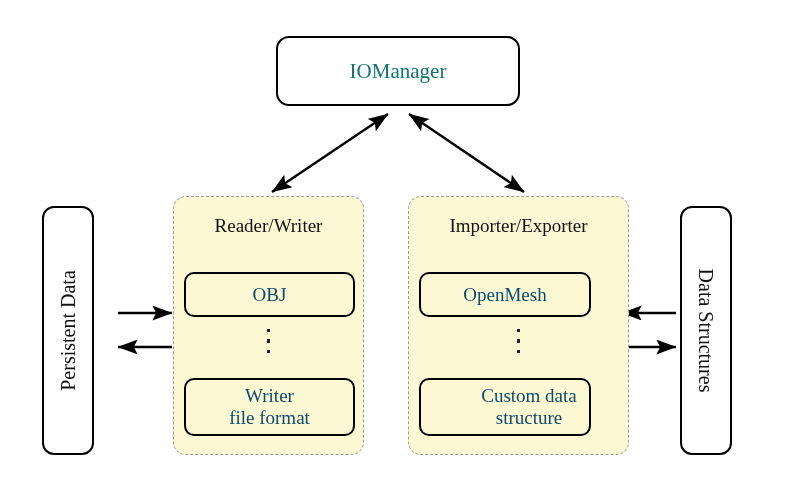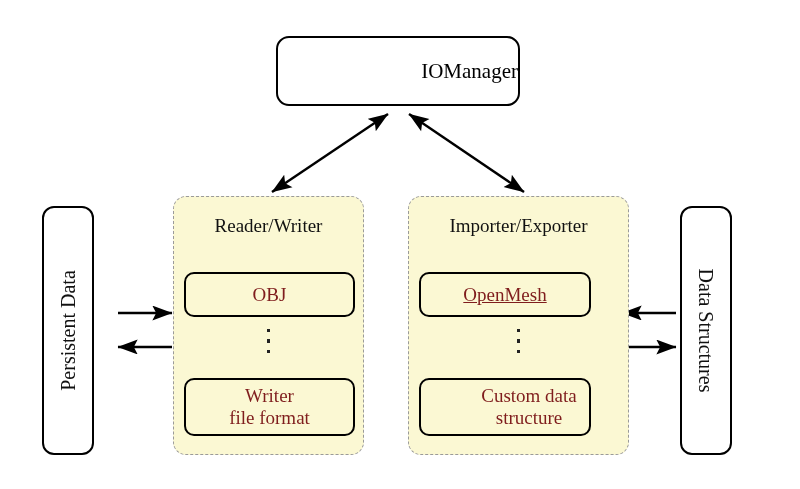--- a/index.html
+++ b/index.html
@@ -18,23 +18,23 @@
 
   
   .node {
     position: absolute;
     box-sizing: border-box;
     border: 2.6px solid #000000;
     border-radius: 11px;
     background: transparent;
     display: flex;
     align-items: center;
-    justify-content: flex-end;
+    justify-content: center;
     text-align: center;
-    color: #000000;
+    color: #0f766e;
     line-height: 1.18;
   }
 
   
   #io-manager {
     left: 276px;
     top: 36px;
     width: 244px;
     height: 70px;
     font-size: 21px;
@@ -108,26 +108,26 @@
     position: absolute;
     box-sizing: border-box;
     border: 2.6px solid #000000;
     border-radius: 10px;
     background: #FBF8D3;
     display: flex;
     align-items: center;
     justify-content: center;
     text-align: center;
     font-size: 19px;
-    color: #7f1d1d;
+    color: #0c4a6e;
     line-height: 1.15;
   }
   .leaf.one-line  { left: 10px; width: 171px; height: 45px; top: 75px; }
   .leaf.two-line  { left: 10px; width: 171px; height: 58px; top: 181px; }
-  #group-importerexporter .leaf.one-line { width: 172px; text-decoration: underline; }
+  #group-importerexporter .leaf.one-line { width: 172px; }
   #group-importerexporter .leaf.two-line { width: 172px; padding-left: 48px; }
 
   
   .vdots {
     position: absolute;
     left: 0;
     right: 0;
     top: 132px;
     display: flex;
     flex-direction: column;

